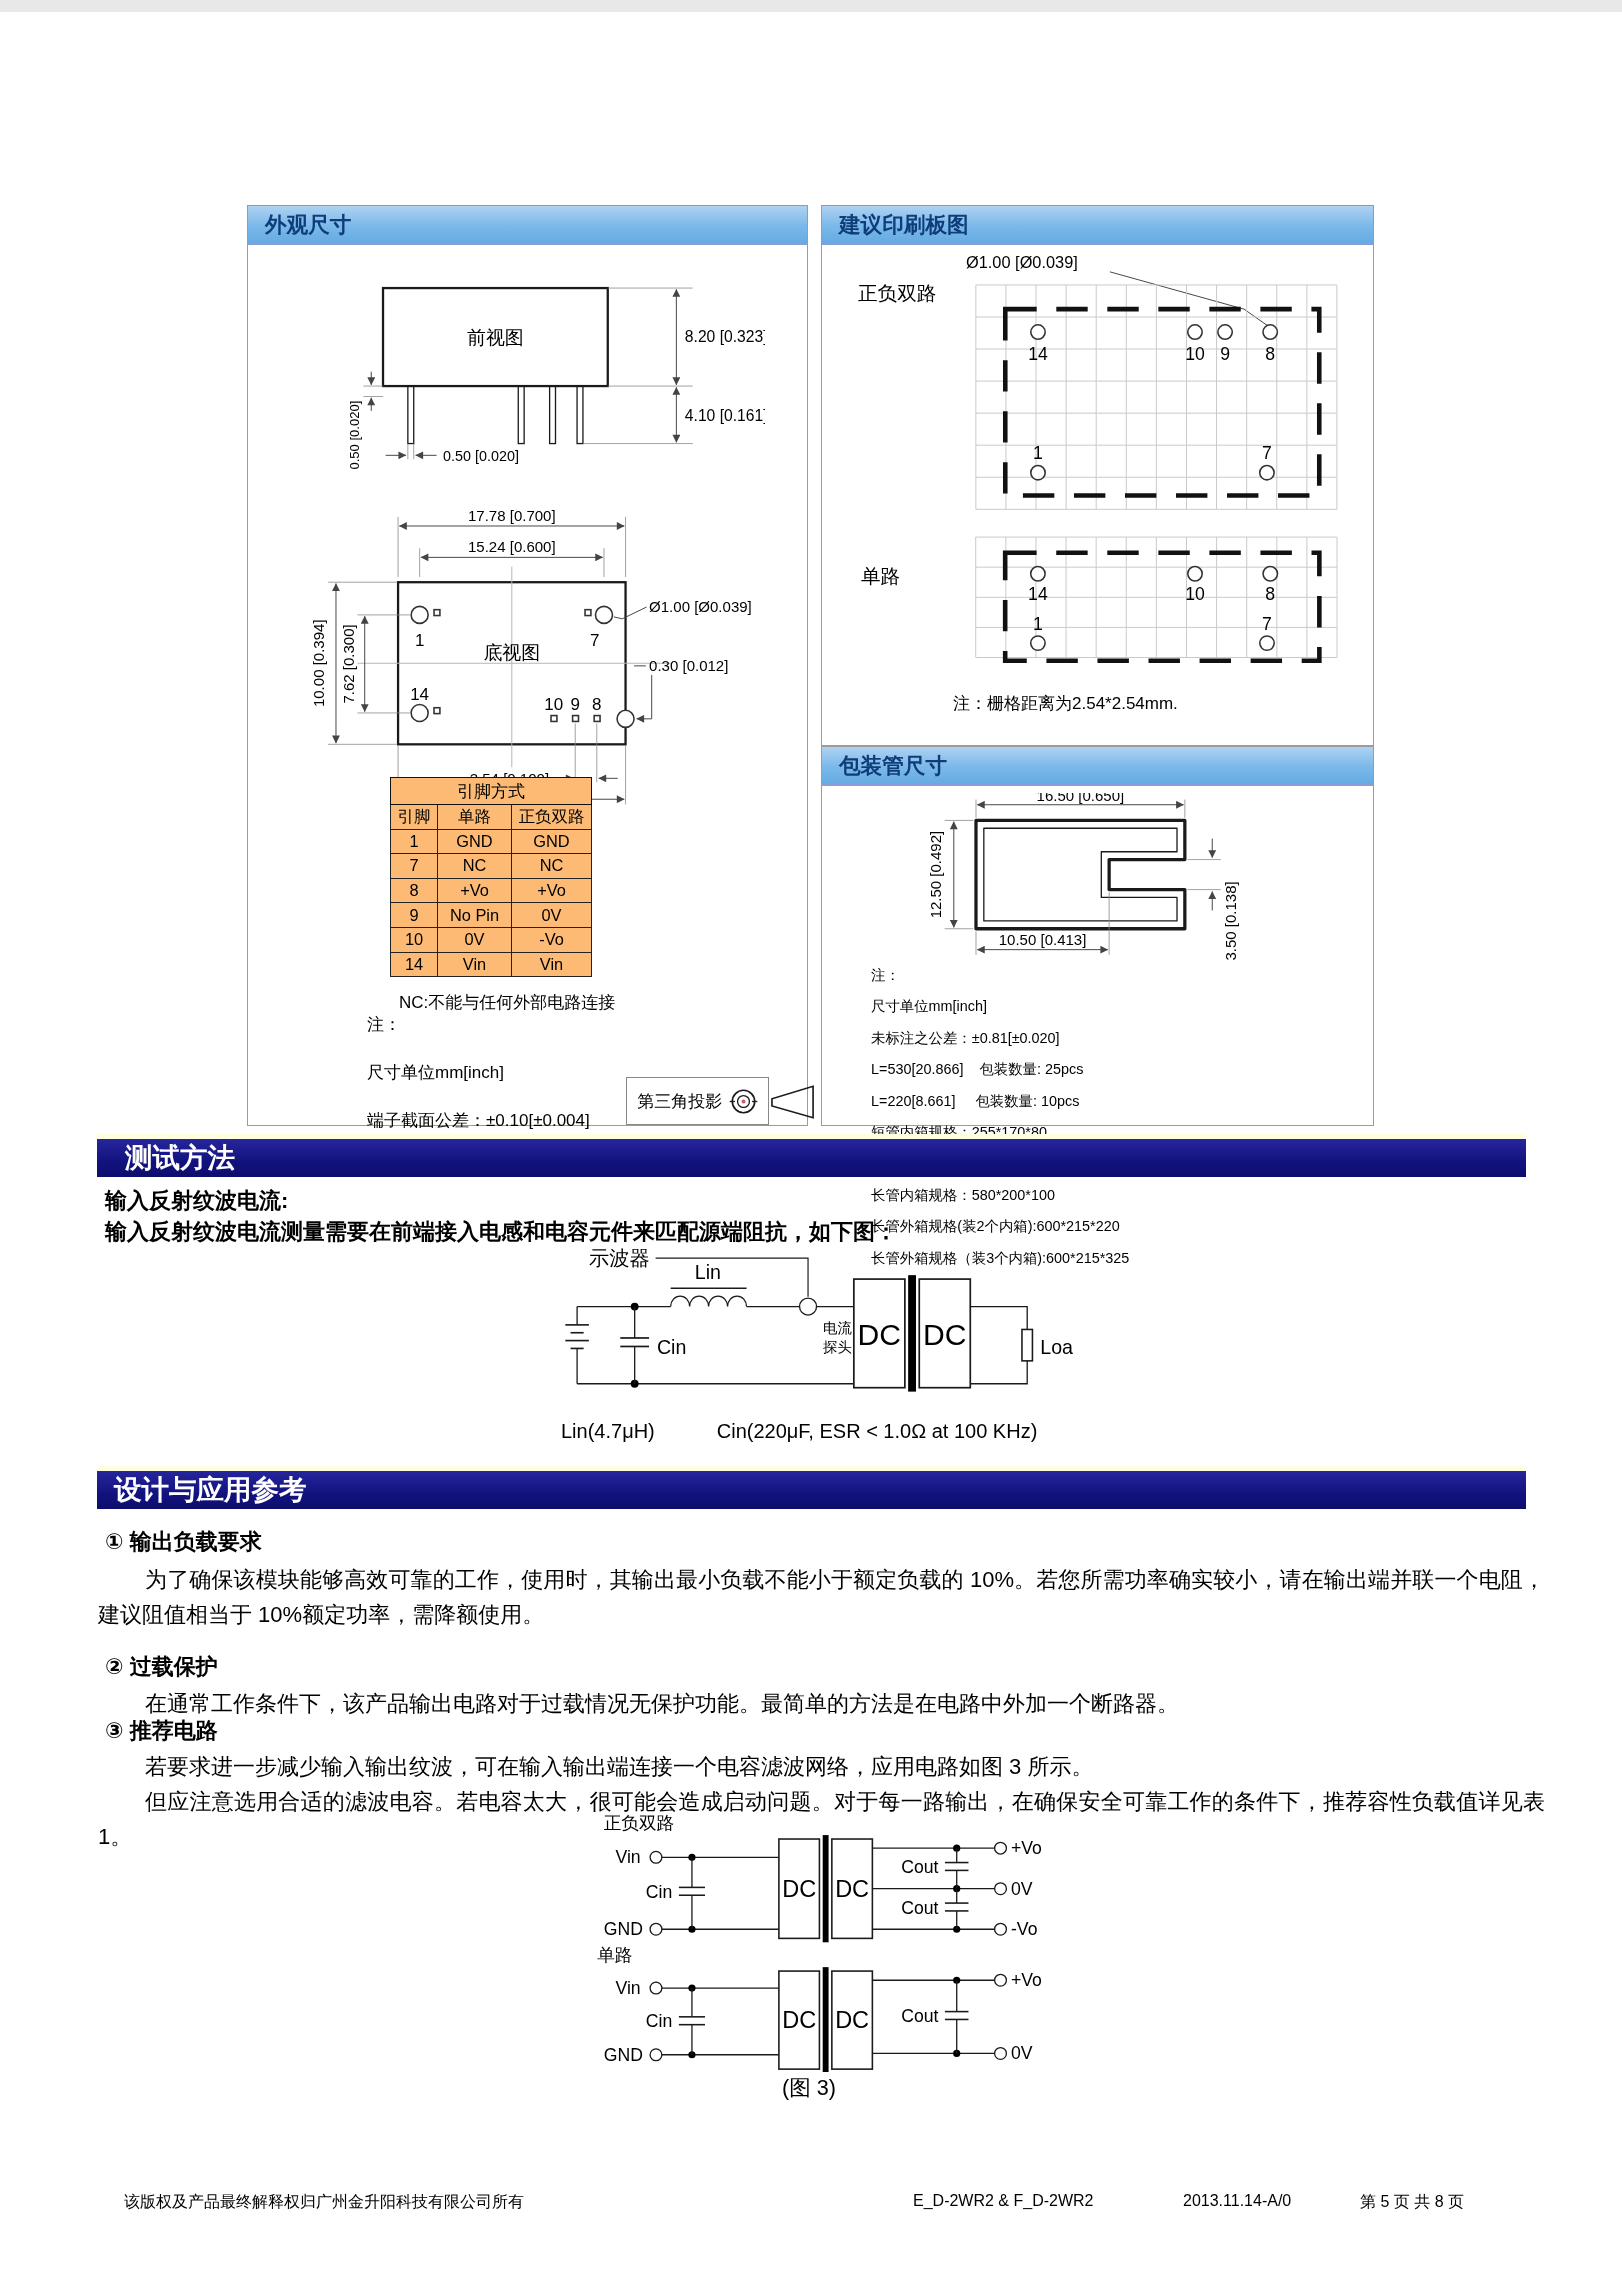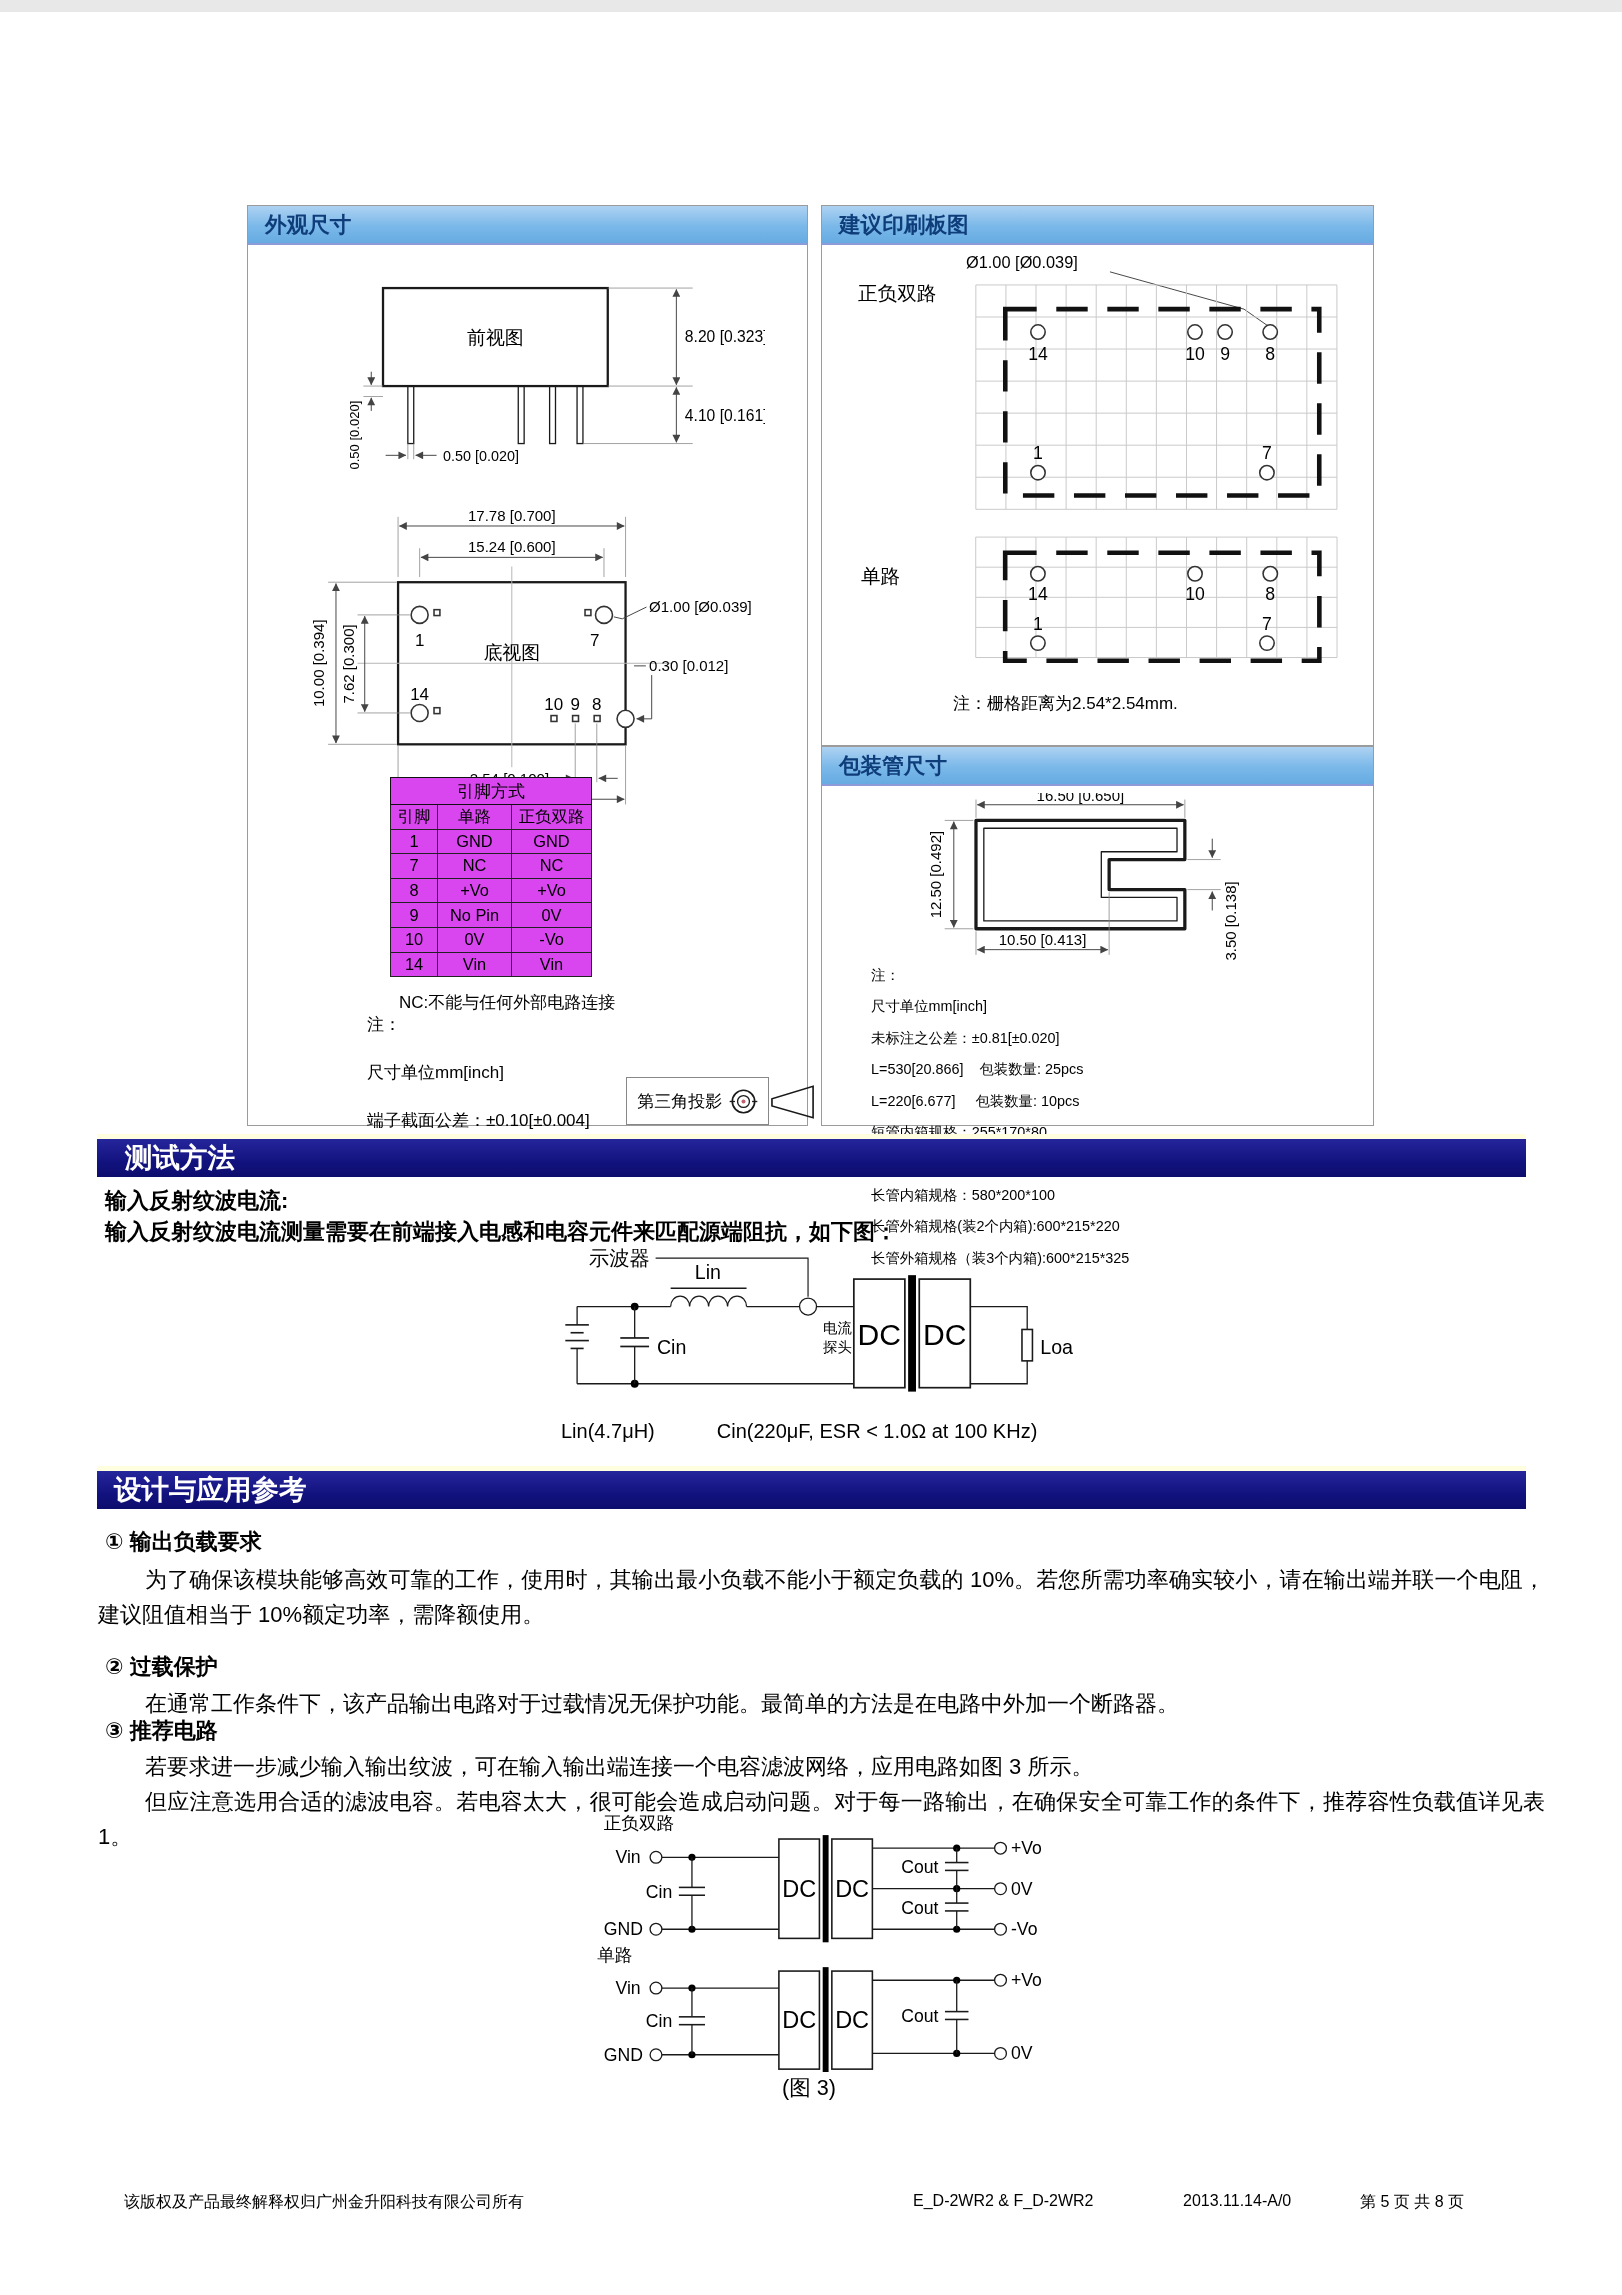--- a/index.html
+++ b/index.html
@@ -9,21 +9,21 @@
   .t{position:absolute;white-space:nowrap;}
   .secbox{position:absolute;border:1.3px solid #9b9b9b;background:#fff;box-sizing:border-box;}
   .bluehead{height:37px;background:linear-gradient(180deg,#aed2f2 0%,#7ab8e9 55%,#66abe2 100%);
             border-bottom:2px solid #8d9bd8;color:#0e3d7a;font-weight:bold;font-size:21.6px;
             line-height:37px;padding-left:17px;}
   .navybar{position:absolute;left:97px;width:1429px;box-sizing:border-box;
            border-top:5.2px solid #ffffdf;background:linear-gradient(180deg,#26269c 0%,#12127f 60%,#0d0d6e 100%);
            color:#ffffff;font-weight:bold;font-size:27.5px;line-height:38px;height:43px;padding-left:17px;}
   .bold{font-weight:bold;}
   .para{position:absolute;width:1447px;font-size:22px;line-height:35px;text-indent:47px;text-align:justify;}
-  table.pintbl{border-collapse:collapse;font-size:16.4px;text-align:center;background:#d946ef;}
+  table.pintbl{border-collapse:collapse;font-size:16.4px;text-align:center;background:#fdba74;}
   table.pintbl td{border:1px solid #222;height:23.6px;padding:0;}
   table.pintbl td.ttl{border:1.6px solid #111;height:26px;font-size:17px;}
   table.pintbl .c1{width:46px;} table.pintbl .c2{width:73px;} table.pintbl .c3{width:79px;}
   .notes{position:absolute;font-size:17px;line-height:24px;white-space:pre;}
   .notes2{position:absolute;font-size:14.4px;line-height:15.7px;white-space:pre;}
   svg text{font-family:"Liberation Sans","DejaVu Sans",sans-serif;fill:#000;stroke:none;}
   svg .dr{stroke:#1a1a1a;fill:none;}
   svg .dim{stroke:#444;stroke-width:1.5;fill:none;}
   svg .ext{stroke:#888;stroke-width:1.2;fill:none;}
   svg .grid{stroke:#c9c9c9;stroke-width:1.5;}
@@ -281,21 +281,21 @@
       <line x1="424" y1="148" x2="475" y2="148" class="ext"></line>
       <line x1="462" y1="70" x2="462" y2="99" class="dim" marker-end="url(#ar)"></line>
       <line x1="462" y1="180" x2="462" y2="151" class="dim" marker-end="url(#ar)"></line>
       <text x="498" y="196" font-size="23" text-anchor="middle" transform="rotate(-90 498 196)">3.50 [0.138]</text>
     </svg>
 
     <div class="notes2" style="left:49px;top:221px;"><span>注：</span><br>
 <span>尺寸单位mm[inch]</span><br>
 <span>未标注之公差：±0.81[±0.020]</span><br>
 <span>L=530[20.866]    包装数量: 25pcs</span><br>
-<span>L=220[6.677]     包装数量: 10pcs</span><br>
+<span>L=220[8.661]     包装数量: 10pcs</span><br>
 <span>短管内箱规格：255*170*80</span><br>
 <span>短管外箱规格(装6个内箱):375*280*270</span><br>
 <span>长管内箱规格：580*200*100</span><br>
 <span>长管外箱规格(装2个内箱):600*215*220</span><br>
 <span>长管外箱规格（装3个内箱):600*215*325</span></div>
   </div>
 
   <div class="navybar" style="top:1122px;padding-left:28px;">
     <span>测试方法</span>
   </div>

